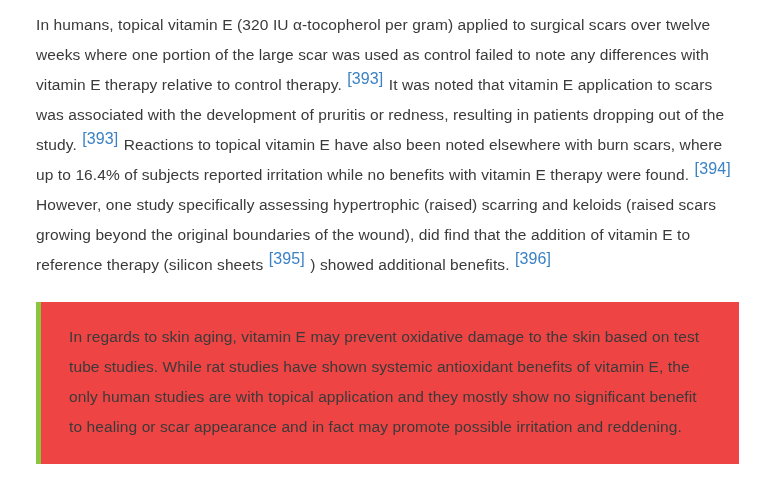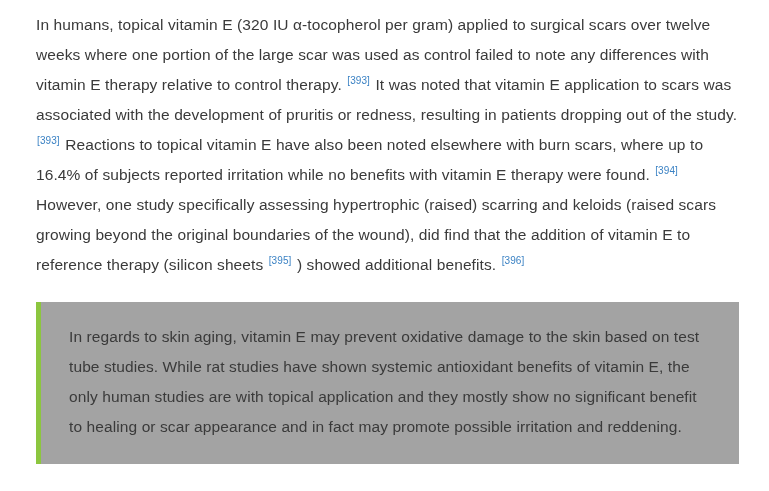--- a/index.html
+++ b/index.html
@@ -23,21 +23,21 @@
   }
   .body-text {
     font-size: 15.5px;
     line-height: 30px;
     color: #3a3a3a;
     text-align: left;
     letter-spacing: 0.1px;
   }
   .ref {
     color: #3b82c4;
-    font-size: 10px;
+    font-size: 16px;
     vertical-align: super;
     line-height: 0;
     padding: 0 1px;
     cursor: pointer;
   }
   .callout {
     margin-top: 22px;
     background: #e9f8f7;
     border-left: 5px solid #8cc63f;
     padding: 20px 26px 22px 28px;
@@ -53,17 +53,17 @@
     margin: 0;
   }
 </style>
 </head>
 <body>
 
 <div id="page">
 
   <p class="body-text para" id="main-paragraph"><span>In humans, topical vitamin E (320 IU α-tocopherol per gram) applied to surgical scars over twelve weeks where one portion of the large scar was used as control failed to note any differences with vitamin E therapy relative to control therapy. </span><span class="ref" style="color: rgb(59, 130, 196);">[393]</span><span> It was noted that vitamin E application to scars was associated with the development of pruritis or redness, resulting in patients dropping out of the study. </span><span class="ref" style="color: rgb(59, 130, 196);">[393]</span><span> Reactions to topical vitamin E have also been noted elsewhere with burn scars, where up to 16.4% of subjects reported irritation while no benefits with vitamin E therapy were found. </span><span class="ref" style="color: rgb(59, 130, 196);">[394]</span><span> However, one study specifically assessing hypertrophic (raised) scarring and keloids (raised scars growing beyond the original boundaries of the wound), did find that the addition of vitamin E to reference therapy (silicon sheets </span><span class="ref" style="color: rgb(59, 130, 196);">[395]</span><span> ) showed additional benefits. </span><span class="ref" style="color: rgb(59, 130, 196);">[396]</span></p>
 
-  <div class="callout" style="background: #a3a3a3; border-left-color: rgb(140, 198, 63);">
+  <div class="callout" style="background: #ef4444; border-left-color: rgb(140, 198, 63);">
     <p class="body-text">In regards to skin aging, vitamin E may prevent oxidative damage to the skin based on test tube studies. While rat studies have shown systemic antioxidant benefits of vitamin E, the only human studies are with topical application and they mostly show no significant benefit to healing or scar appearance and in fact may promote possible irritation and reddening.</p>
   </div>
 
 </div>
 
 </body></html>

